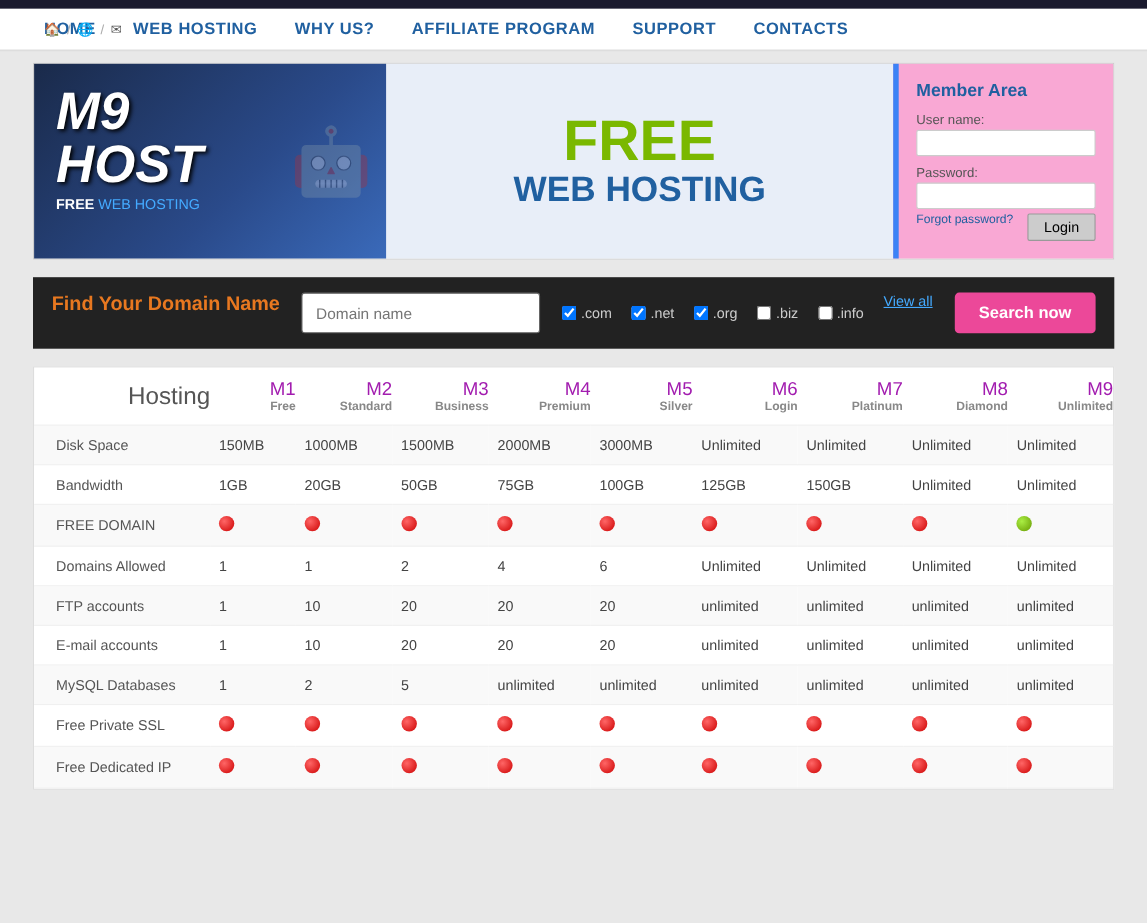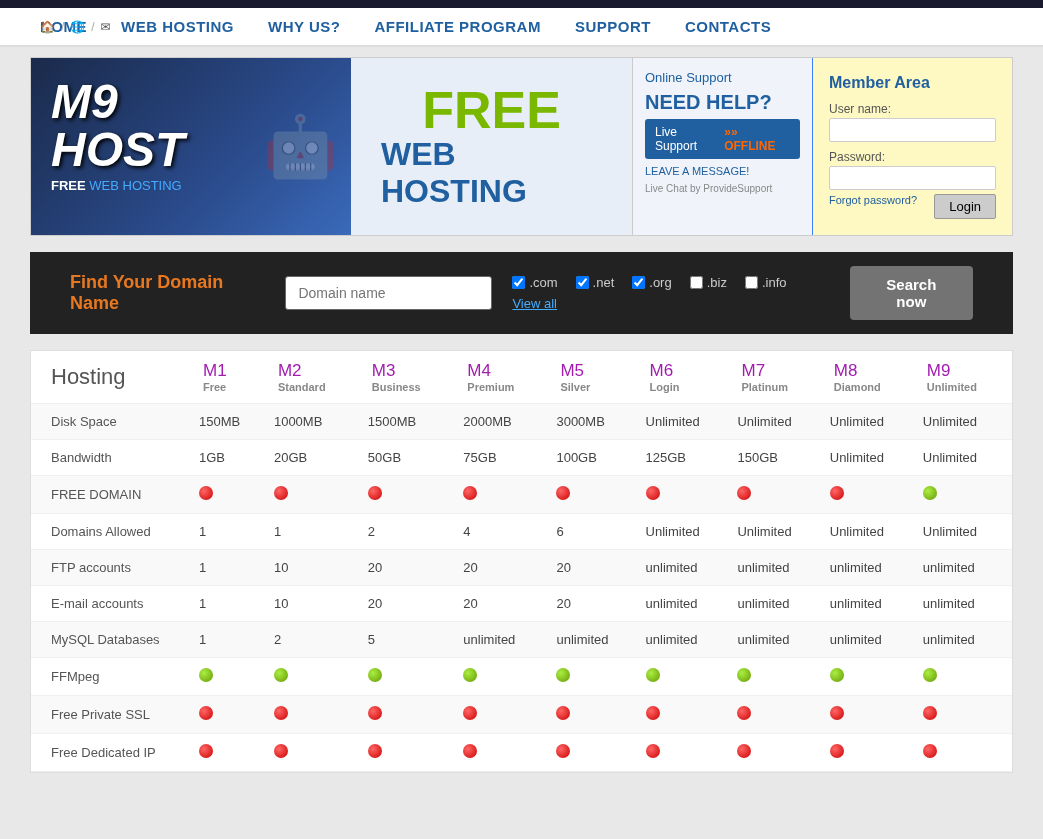--- a/index.html
+++ b/index.html
@@ -24,41 +24,41 @@
     .hero-webhosting { color: #2060a0; font-size: 32px; font-weight: 900; }
     .hero-cheap { color: #444; font-size: 13px; margin-top: 6px; }
     .hero-cheap span { color: #e87820; font-weight: bold; }
     .hero-right-support { width: 180px; background: #f0f4fa; padding: 12px; border-left: 1px solid #ccc; display: flex; flex-direction: column; gap: 6px; }
     .online-support { color: #2060a0; font-size: 13px; }
     .need-help { color: #2060a0; font-size: 20px; font-weight: 900; line-height: 1.1; }
     .live-support-btn { background: #2060a0; color: #fff; padding: 6px 10px; border-radius: 3px; font-size: 12px; display: flex; align-items: center; gap: 4px; }
     .live-support-btn .offline { color: #ff6600; font-weight: bold; }
     .leave-msg { color: #2060a0; font-size: 11px; }
     .live-chat-by { color: #888; font-size: 10px; }
-    .hero-member { width: 200px; background: #fef9c3; padding: 16px; border-left: 1px solid #3b82f6; }
+    .hero-member { width: 200px; background: #f9a8d4; padding: 16px; border-left: 5px solid #3b82f6; }
     .member-title { color: #2060a0; font-size: 16px; font-weight: bold; margin-bottom: 10px; }
     .member-area label { display: block; color: #555; font-size: 12px; margin-bottom: 2px; margin-top: 8px; }
     .member-area input[type=text], .member-area input[type=password] { width: 100%; border: 1px solid #ccc; padding: 4px 6px; font-size: 12px; border-radius: 2px; }
     .forgot-pw { color: #2060a0; font-size: 11px; text-decoration: none; display: inline-block; margin-top: 4px; }
     .login-btn { background: #ccc; border: 1px solid #999; padding: 4px 14px; font-size: 13px; cursor: pointer; float: right; margin-top: 4px; border-radius: 2px; }
 
     
-    .domain-search { background: #222; padding: 14px 40px; display: flex; align-items: center; gap: 20px; margin: 16px 30px; }
+    .domain-search { background: #222; padding: 14px 17px; display: flex; gap: 20px; margin: 16px 30px; }
     .find-domain { color: #ccc; font-size: 18px; font-weight: bold; }
     .find-domain span { color: #e87820; }
     .domain-input { flex: 1; max-width: 320px; padding: 8px 12px; font-size: 14px; border: 1px solid #666; border-radius: 3px; background: #fff; }
     .tld-options { display: flex; flex-wrap: wrap; gap: 6px 18px; color: #ccc; font-size: 13px; }
     .tld-options label { display: flex; align-items: center; gap: 4px; cursor: pointer; }
     .tld-options .view-all { color: #4af; text-decoration: underline; cursor: pointer; }
-    .search-now-btn { background: #737373; color: #fff; border: none; padding: 10px 22px; font-size: 15px; font-weight: bold; border-radius: 4px; cursor: pointer; }
+    .search-now-btn { background: #ec4899; color: #fff; border: none; padding: 10px 22px; font-size: 15px; font-weight: bold; border-radius: 4px; cursor: pointer; }
 
     
     .hosting-section { background: #fff; margin: 10px 30px; border: 1px solid #ddd; }
     table { width: 100%; border-collapse: collapse; }
-    .hosting-header th { padding: 10px 12px; text-align: left; font-size: 13px; color: #333; border-bottom: 1px solid #eee; }
+    .hosting-header th { padding: 10px 0; text-align: right; font-size: 13px; color: #333; border-bottom: 1px solid #eee; }
     .hosting-header th:first-child { font-size: 22px; color: #555; font-weight: 300; width: 160px; padding-left: 20px; }
     .plan-name { font-size: 17px; font-weight: normal; color: #a21caf; }
     .plan-tier { font-size: 11px; color: #888; }
     .data-row td { padding: 10px 8px; border-bottom: 1px solid #f0f0f0; font-size: 13px; color: #444; }
     .data-row td:first-child { color: #555; padding-left: 20px; }
     .data-row:nth-child(odd) { background: #f9f9f9; }
     .data-row:nth-child(even) { background: #fff; }
     .dot-red { display: inline-block; width: 14px; height: 14px; background: radial-gradient(circle at 35% 35%, #ff6666, #cc0000); border-radius: 50%; }
     .dot-green { display: inline-block; width: 14px; height: 14px; background: radial-gradient(circle at 35% 35%, #aaee44, #669900); border-radius: 50%; }
 
@@ -98,30 +98,20 @@
       <b>FREE</b><span> WEB HOSTING</span>
     </div>
     <div class="hero-robot">🤖</div>
   </div>
 
   <div class="hero-center">
     <div class="hero-free">FREE</div>
     <div class="hero-webhosting">WEB HOSTING</div>
   </div>
 
-  <div class="hero-right-support">
-    <div class="online-support">Online Support</div>
-    <div class="need-help">NEED HELP?</div>
-    <div class="live-support-btn">
-      <span>Live Support</span>
-      <span class="offline">»» <span>OFFLINE</span></span>
-    </div>
-    <div class="leave-msg">LEAVE A MESSAGE!</div>
-    <div class="live-chat-by">Live Chat by ProvideSupport</div>
-  </div>
 
   <div class="hero-member">
     <div class="member-title">Member Area</div>
     <div class="member-area">
       <label>User name:</label>
       <input type="text" style="">
       <label>Password:</label>
       <input type="password" style="">
       <br>
       <a class="forgot-pw">Forgot password?</a>
@@ -268,32 +258,20 @@
           <td>2</td>
           <td>5</td>
           <td>unlimited</td>
           <td>unlimited</td>
           <td>unlimited</td>
           <td>unlimited</td>
           <td>unlimited</td>
           <td>unlimited</td>
         </tr>
         <tr class="data-row">
-          <td>FFMpeg</td>
-          <td><span class="dot-green"></span></td>
-          <td><span class="dot-green"></span></td>
-          <td><span class="dot-green"></span></td>
-          <td><span class="dot-green"></span></td>
-          <td><span class="dot-green"></span></td>
-          <td><span class="dot-green"></span></td>
-          <td><span class="dot-green"></span></td>
-          <td><span class="dot-green"></span></td>
-          <td><span class="dot-green"></span></td>
-        </tr>
-        <tr class="data-row">
           <td>Free Private SSL</td>
           <td><span class="dot-red"></span></td>
           <td><span class="dot-red"></span></td>
           <td><span class="dot-red"></span></td>
           <td><span class="dot-red"></span></td>
           <td><span class="dot-red"></span></td>
           <td><span class="dot-red"></span></td>
           <td><span class="dot-red"></span></td>
           <td><span class="dot-red"></span></td>
           <td><span class="dot-red"></span></td>

